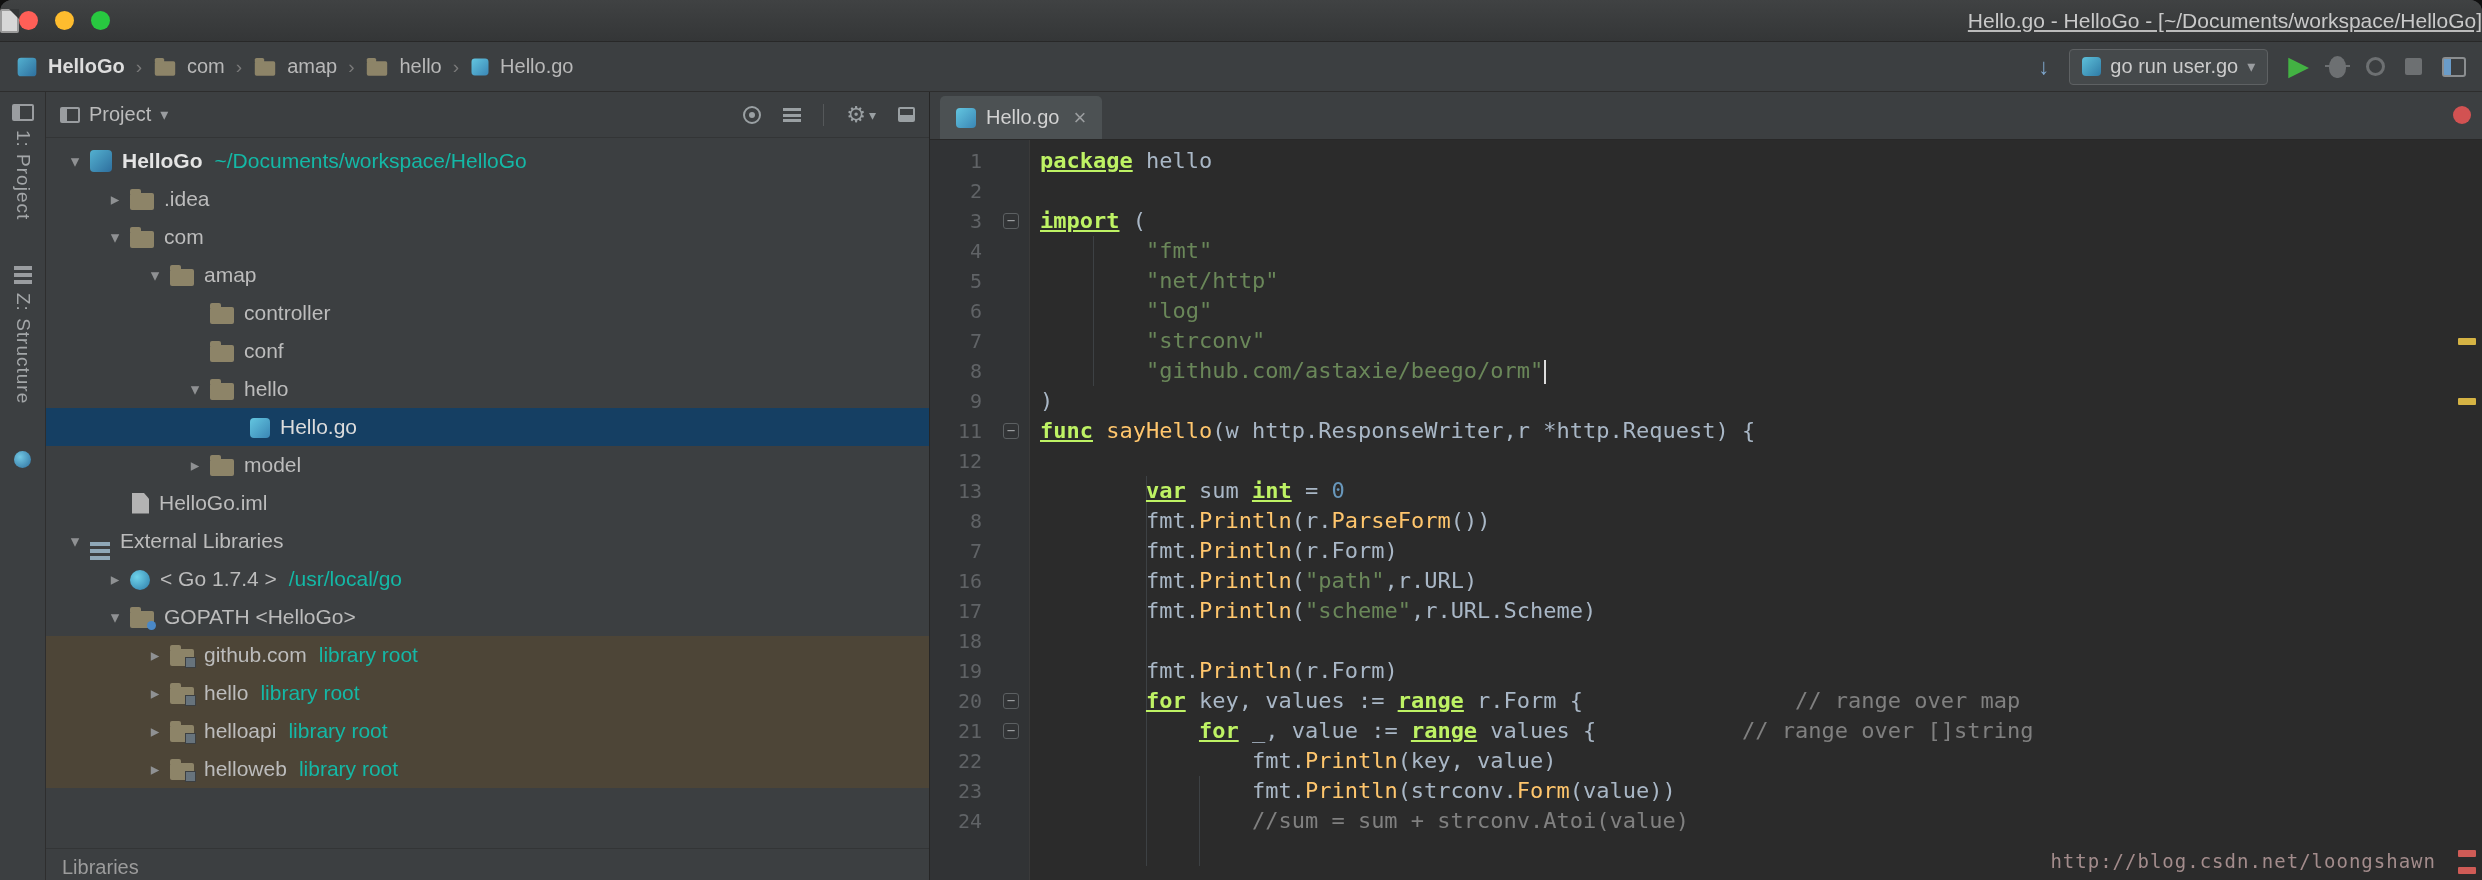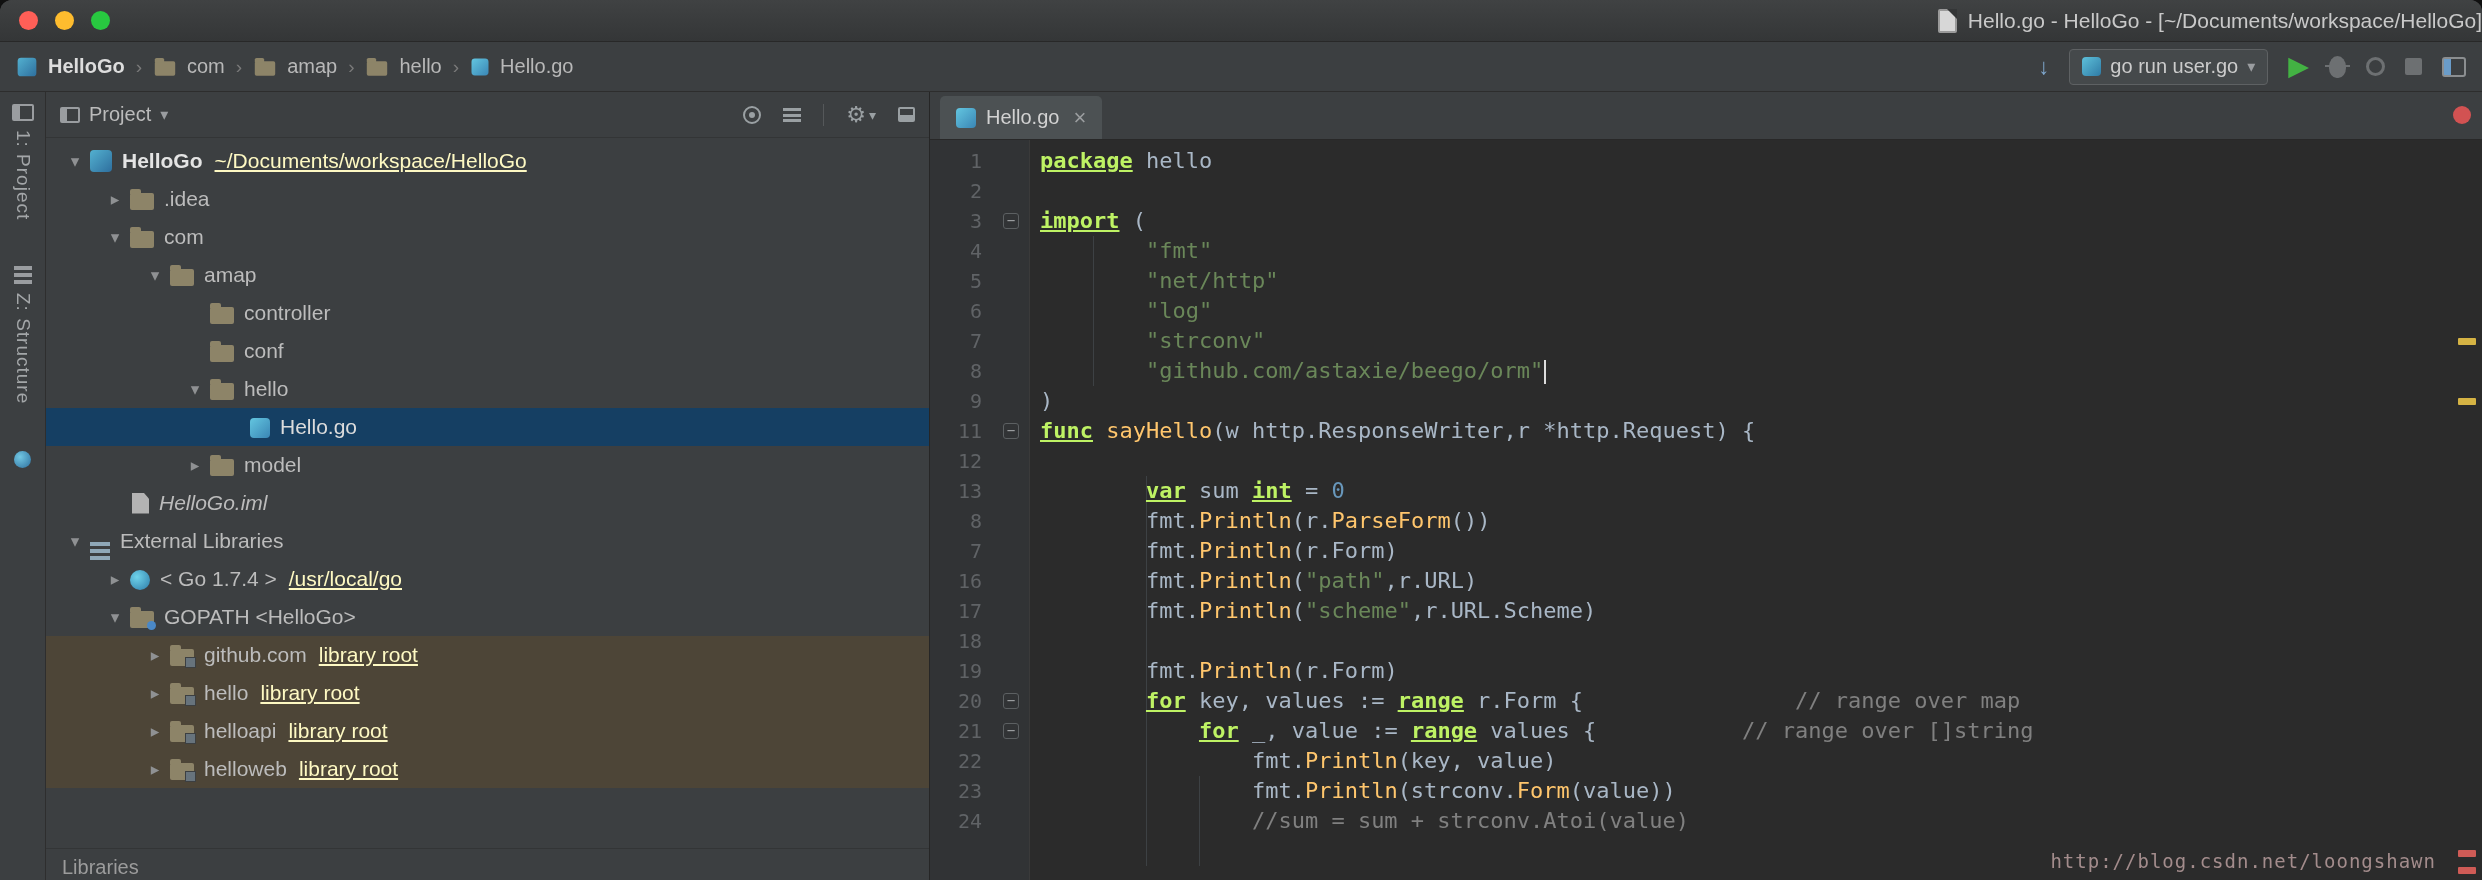--- a/index.html
+++ b/index.html
@@ -5,21 +5,21 @@
   * { box-sizing: border-box; margin: 0; padding: 0; }
   html, body { background: #101010; }
   body { font-family: "Liberation Sans", sans-serif; }
 
   #window { position: relative; width: 2482px; height: 880px; background: #3c3f41; overflow: hidden; border-radius: 12px 12px 0 0; color: #bbbbbb; }
 
   
   #titlebar { height: 42px; background: linear-gradient(#404243, #343637); border-bottom: 1px solid #282828; display: flex; align-items: center; position: relative; }
   .traffic { display: flex; gap: 17px; padding-left: 19px; z-index: 2; }
   .light { width: 19px; height: 19px; border-radius: 50%; }
-  .title-wrap { position: absolute; left: 0; right: 0; top: 0; bottom: 0; display: flex; align-items: center; justify-content: flex-end; gap: 11px; }
+  .title-wrap { position: absolute; left: 0; right: 0; top: 0; bottom: 0; display: flex; align-items: center; justify-content: space-between; gap: 11px; text-decoration: underline; }
   .doc-icon { width: 19px; height: 24px; border: 2px solid #9a9a9a; border-radius: 2px; background: #d7d7d7; position: relative; }
   .doc-icon::before { content: ""; position: absolute; top: -2px; right: -2px; border: 5px solid #343637; border-left-color: transparent; border-bottom-color: transparent; }
   .win-title { font-size: 21px; color: #c9c9c9; }
 
   
   #navbar { height: 50px; display: flex; align-items: center; justify-content: space-between; padding: 0 16px; border-bottom: 1px solid #2d2d2d; background: #3c3f41; }
   .crumbs { display: flex; align-items: center; gap: 10px; font-size: 20px; color: #b8b8b8; }
   .crumb { display: flex; align-items: center; gap: 8px; }
   .crumb.first .crumb-label { font-weight: bold; color: #dddddd; }
   .sep { color: #7a7a7a; font-size: 19px; padding: 0 1px; }
@@ -63,21 +63,21 @@
   .icon-gear { display: flex; align-items: center; gap: 3px; color: #9aa0a3; font-size: 22px; }
   .gear-dd { font-size: 14px; }
   .icon-hide { width: 17px; height: 15px; border: 2px solid #9aa0a3; border-radius: 2px; position: relative; }
   .icon-hide::before { content: ""; position: absolute; left: 0; right: 0; bottom: 0; height: 5px; background: #9aa0a3; }
 
   .tree { flex: 1; padding-top: 4px; font-size: 21px; color: #bcbcbc; overflow: hidden; }
   .row { height: 38px; display: flex; align-items: center; cursor: default; }
   .row .arrow { width: 30px; flex: none; text-align: center; color: #8f9193; font-size: 17px; }
   .tlabel { white-space: nowrap; }
   .tlabel.bold { font-weight: bold; color: #e4e4e4; }
-  .suffix { color: #fef9c3; margin-left: 12px; white-space: nowrap; text-decoration: underline; }
+  .suffix { color: #14b8a6; margin-left: 12px; white-space: nowrap; }
   .row.selected { background: #153f63; }
   .row.selected .tlabel { color: #dcdcdc; }
   .row.hl { background: #4d4537; }
 
   .terminal-bar { height: 32px; flex: none; border-top: 1px solid #333536; color: #9c9c9c; font-size: 20px; padding: 7px 0 0 16px; overflow: hidden; }
 
   
   .ti { display: inline-block; width: 24px; height: 20px; position: relative; margin-right: 10px; flex: none; }
   .ti-sm { transform: scale(0.85); margin-right: 2px; }
   .ti-folder, .ti-libfolder, .ti-gopath { background: #8d8468; border-radius: 2px; height: 17px; margin-top: 4px; }
@@ -253,21 +253,21 @@
           <div class="row selected" style="padding-left: 174px;">
             <span class="arrow"></span>
             <span class="ti ti-gofile"></span>
             <span class="tlabel">Hello.go</span>
           </div>
           <div class="row" style="padding-left: 134px;">
             <span class="arrow">▸</span>
             <span class="ti ti-folder"></span>
             <span class="tlabel">model</span>
           </div>
-          <div class="row" style="padding-left: 54px; font-style: italic;">
+          <div class="row" style="padding-left: 54px;">
             <span class="arrow"></span>
             <span class="ti ti-iml"></span>
             <span class="tlabel">HelloGo.iml</span>
           </div>
           <div class="row" style="padding-left: 14px;">
             <span class="arrow">▾</span>
             <span class="ti ti-libs"></span>
             <span class="tlabel">External Libraries</span>
           </div>
           <div class="row" style="padding-left: 54px;">

